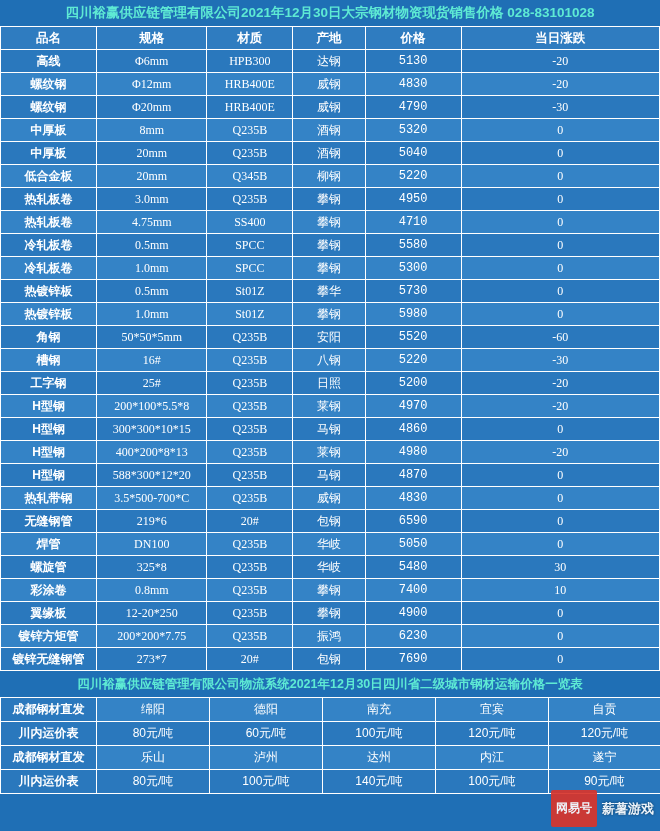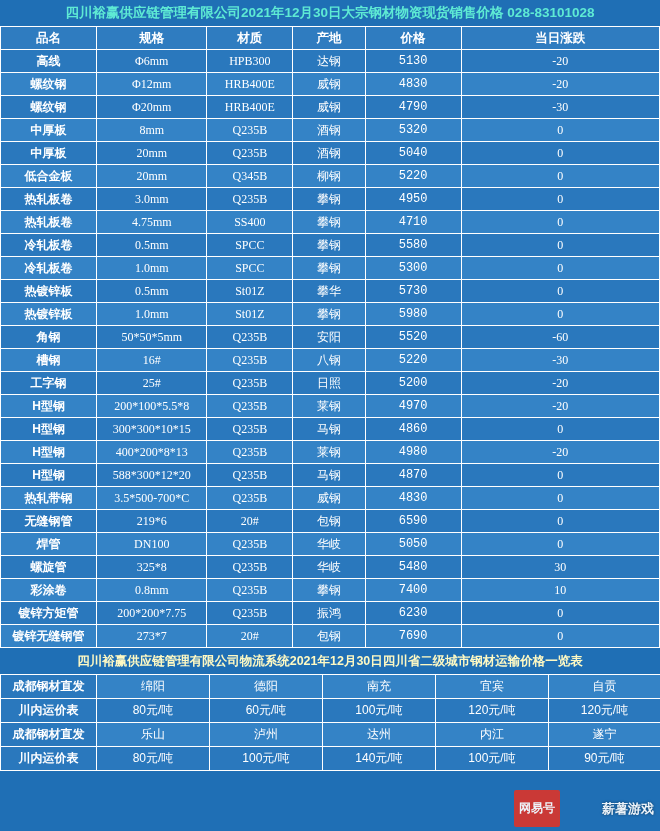--- a/index.html
+++ b/index.html
@@ -50,21 +50,21 @@
   
   col.c0{width:96px;}
   col.c1{width:110px;}
   col.c2{width:86px;}
   col.c3{width:72px;}
   col.c4{width:96px;}
   col.c5{width:198px;}
 
   .mid-title{
     height:26px;line-height:26px;
-    text-align:center;color:#fef9c3;font-weight:bold;font-size:12.5px;
+    text-align:center;color:#5eead4;font-weight:bold;font-size:12.5px;
     background:#1f6fb5;white-space:nowrap;overflow:hidden;
   }
 
   
   col.b0{width:96px;}
   col.b1{width:113px;}
   col.b2{width:113px;}
   col.b3{width:113px;}
   col.b4{width:113px;}
   col.b5{width:112px;}
@@ -80,21 +80,21 @@
     right:6px;bottom:4px;
     display:flex;align-items:center;
     opacity:0.92;
     pointer-events:none;
   }
   .wm-box{
     background:#d9352c;color:#ffffff;font-size:12px;font-weight:bold;
     padding:10px 5px;border-radius:2px;margin-right:5px;
   }
   .wm-txt{color:#ffffff;font-size:13px;font-weight:bold;
-    text-shadow:0 0 3px rgba(0,0,0,.5);margin-left:37px;}
+    text-shadow:0 0 3px rgba(0,0,0,.5);}
 </style>
 </head>
 <body>
 
 <div class="page">
 
   <div class="title-bar">四川裕赢供应链管理有限公司2021年12月30日大宗钢材物资现货销售价格 028-83101028</div>
 
   <table>
     <colgroup>
@@ -302,20 +302,28 @@
         </tr>
         <tr>
           <td class="name">彩涂卷</td>
           <td class="spec">0.8mm</td>
           <td class="mat">Q235B</td>
           <td class="origin">攀钢</td>
           <td class="price">7400</td>
           <td class="chg">10</td>
         </tr>
         <tr>
+          <td class="name">翼缘板</td>
+          <td class="spec">12-20*250</td>
+          <td class="mat">Q235B</td>
+          <td class="origin">攀钢</td>
+          <td class="price">4900</td>
+          <td class="chg">0</td>
+        </tr>
+        <tr>
           <td class="name">镀锌方矩管</td>
           <td class="spec">200*200*7.75</td>
           <td class="mat">Q235B</td>
           <td class="origin">振鸿</td>
           <td class="price">6230</td>
           <td class="chg">0</td>
         </tr>
         <tr>
           <td class="name">镀锌无缝钢管</td>
           <td class="spec">273*7</td>

